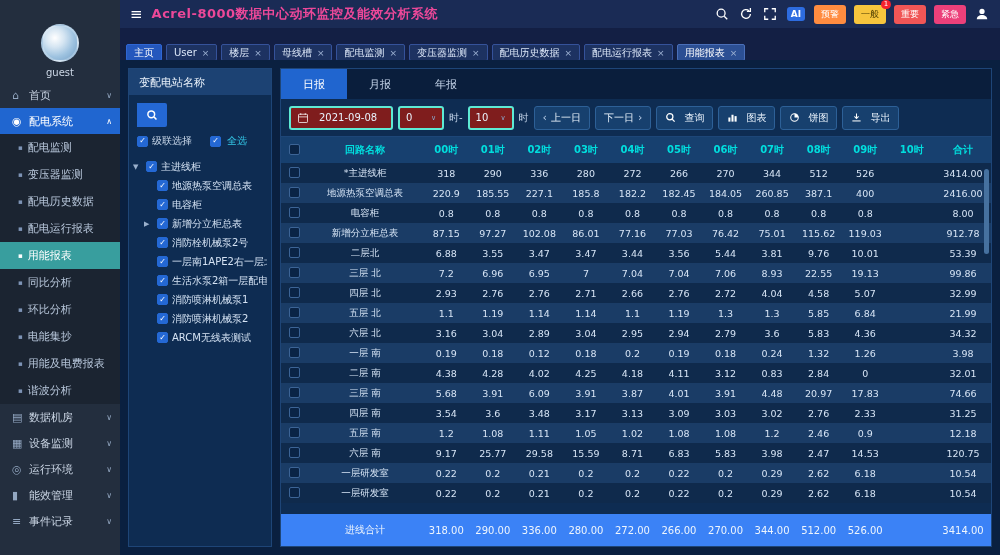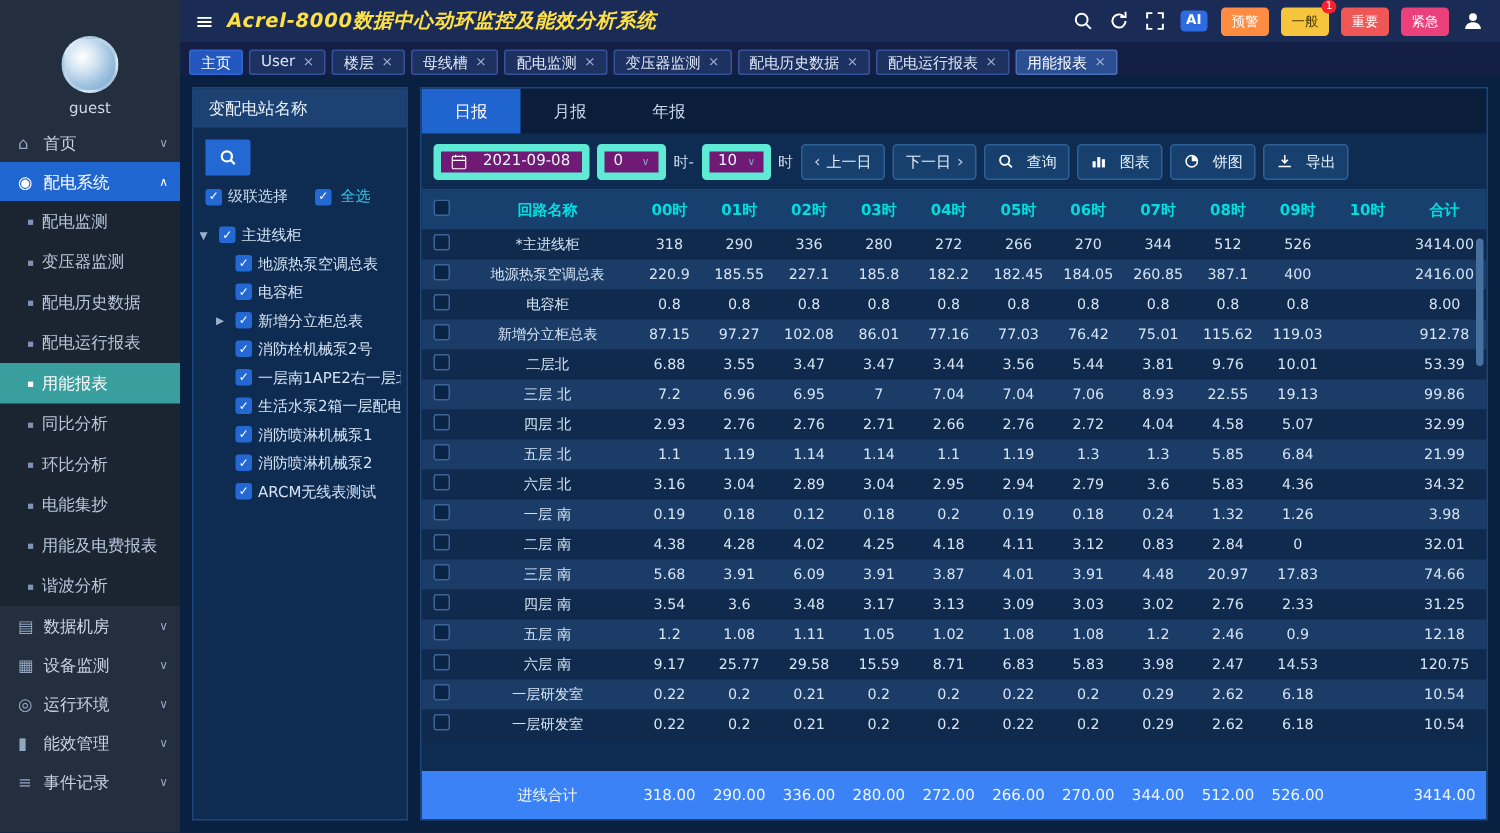--- a/index.html
+++ b/index.html
@@ -24,30 +24,30 @@
   .submenu { background:#1b2431; }
   .submenu-item { height:27px; display:flex; align-items:center; gap:5px; padding-left:18px; color:#b7c6da; cursor:pointer; white-space:nowrap; }
   .submenu-item .si-icon { font-size:7px; color:#7d93b5; }
   .submenu-item.active { background:#389e9e; color:#fff; }
   .submenu-item.active .si-icon { color:#fff; }
 
   
   .main-col { flex:1; display:flex; flex-direction:column; min-width:0; }
   .topbar { height:28px; background:#1a2b55; display:flex; align-items:center; padding:0 10px; gap:9px; flex-shrink:0; }
   .hamburger { color:#fff; font-size:15px; cursor:pointer; }
-  .app-title { color:#fde047; font-size:13px; font-weight:bold; letter-spacing:.5px; white-space:nowrap;font-style:italic; }
+  .app-title { color:#ec4899; font-size:13px; font-weight:bold; letter-spacing:.5px; white-space:nowrap; }
   .topbar-right { margin-left:auto; display:flex; align-items:center; gap:9px; }
   .tb-icon { width:15px; height:15px; color:#fff; display:inline-flex; align-items:center; cursor:pointer; }
   .ai-badge { background:#2d6ce0; color:#fff; font-size:9px; font-weight:bold; padding:2px 4px; border-radius:3px; cursor:pointer; }
   .alarm-group { display:flex; align-items:center; gap:8px; }
   .alarm-pill { font-size:9px; color:#fff; padding:3px 7px; border-radius:3px; position:relative; white-space:nowrap; }
   .alarm-badge { position:absolute; top:-5px; right:-5px; background:#f5222d; color:#fff; font-size:7px; line-height:9px; min-width:10px; border-radius:6px; padding:0 2px; text-align:center; }
 
   
-  .tabbar { height:22px; background:#131f44; display:flex; align-items:flex-end; padding:0 6px; gap:4px; flex-shrink:0; overflow:hidden; }
+  .tabbar { height:22px; background:#131f44; display:flex; align-items:flex-start; padding:16px 6px; gap:4px; flex-shrink:0; overflow:hidden; }
   .tab { height:17px; display:flex; align-items:center; gap:5px; background:#1d3261; border:1px solid #35529a; padding:0 7px; font-size:10px; color:#dbe6f7; border-radius:2px; cursor:pointer; white-space:nowrap; }
   .tab .tab-close { font-size:9px; color:#9fb3d4; }
   .tab.home { background:#2457bd; border-color:#2f66d4; color:#fff; }
   .tab.active { background:#2c4f93; border-color:#4a6fb9; color:#fff; }
 
   
   .content { flex:1; display:flex; gap:8px; padding:8px; background:#0a2040; overflow:hidden; }
 
   
   .tree-panel { width:144px; flex-shrink:0; background:#0e2c52; border:1px solid #1e4577; display:flex; flex-direction:column; overflow:hidden; }
@@ -66,21 +66,21 @@
   .tree-node { display:flex; align-items:center; gap:4px; height:19px; white-space:nowrap; overflow:hidden; cursor:pointer; color:#d5e3f4; }
   .tree-node .caret { width:9px; flex-shrink:0; font-size:7px; color:#9ab0cc; }
   .tree-children { padding-left:11px; }
 
   
   .report-panel { flex:1; min-width:0; background:#0e2c52; border:1px solid #1e4577; display:flex; flex-direction:column; position:relative; overflow:hidden; }
   .report-tabs { height:30px; flex-shrink:0; background:#0a1e3c; display:flex; }
   .rtab { min-width:64px; padding:0 22px; display:flex; align-items:center; justify-content:center; font-size:11px; color:#c7d7ec; cursor:pointer; }
   .rtab.active { background:#2065cf; color:#fff; }
   .toolbar { height:38px; flex-shrink:0; display:flex; align-items:center; gap:5px; padding:0 8px; border-bottom:1px solid #1d4678; overflow:hidden; }
-  .field { height:24px; background:#701a75; border:5px solid #5eead4; border-radius:3px; color:#e9f2fc; font-size:10px; display:flex; align-items:center; padding:0 6px; gap:7px; cursor:pointer; white-space:nowrap; }
+  .field { height:24px; background:#7f1d1d; border:2px solid #5eead4; border-radius:3px; color:#e9f2fc; font-size:10px; display:flex; align-items:center; padding:0 6px; gap:7px; cursor:pointer; white-space:nowrap; }
   .date-input { width:104px; }
   .hour-select { width:46px; justify-content:space-between; }
   .hour-select .caret { font-size:7px; color:#8ba6c9; }
   .hour-label { font-size:10px; color:#c7d7ec; white-space:nowrap; }
   .tb-btn { height:24px; display:flex; align-items:center; gap:4px; padding:0 8px; background:#17406e; border:1px solid #2d6097; border-radius:3px; color:#e9f2fc; font-size:10px; white-space:nowrap; }
   .tb-btn .arr { font-size:11px; color:#bcd0ea; }
 
   
   .table { flex:1; display:flex; flex-direction:column; overflow:hidden; }
   .t-row { display:grid; grid-template-columns:26px 116px repeat(11,minmax(0,1fr)) 56px; align-items:center; }

